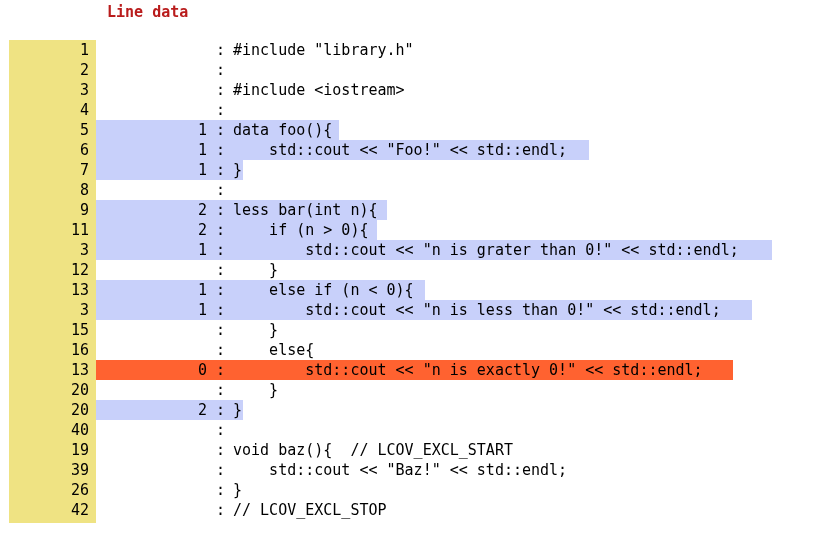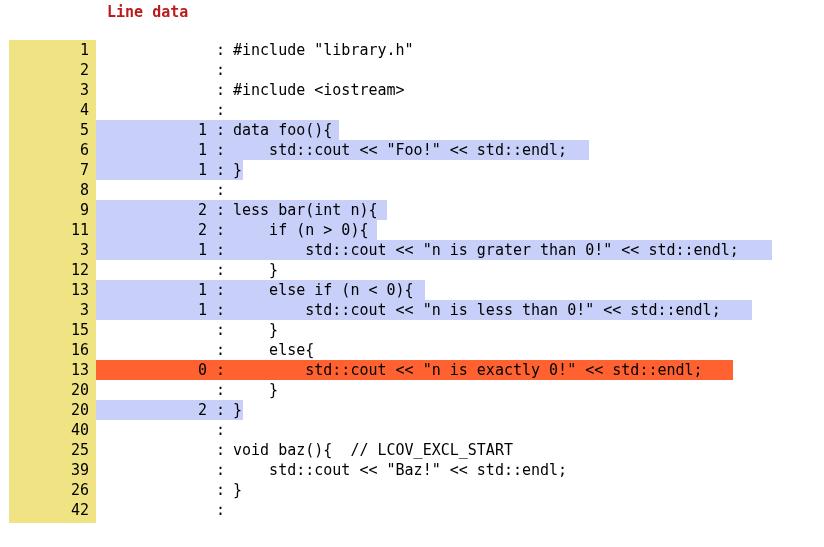--- a/index.html
+++ b/index.html
@@ -153,19 +153,19 @@
       <div class="row covered"><div class="hl" style="width: 675.72px;"></div><div class="lineno">3</div><div class="count">1</div><div class="sep">:</div><div class="code">        std::cout &lt;&lt; "n is grater than 0!" &lt;&lt; std::endl;</div></div>
       <div class="row neutral"><div class="hl" style="width: 185.1px;"></div><div class="lineno">12</div><div class="count"></div><div class="sep">:</div><div class="code">    }</div></div>
       <div class="row covered"><div class="hl" style="width: 329.4px;"></div><div class="lineno">13</div><div class="count">1</div><div class="sep">:</div><div class="code">    else if (n &lt; 0){</div></div>
       <div class="row covered"><div class="hl" style="width: 656.48px;"></div><div class="lineno">3</div><div class="count">1</div><div class="sep">:</div><div class="code">        std::cout &lt;&lt; "n is less than 0!" &lt;&lt; std::endl;</div></div>
       <div class="row neutral"><div class="hl" style="width: 185.1px;"></div><div class="lineno">15</div><div class="count"></div><div class="sep">:</div><div class="code">    }</div></div>
       <div class="row neutral"><div class="hl" style="width: 223.58px;"></div><div class="lineno">16</div><div class="count"></div><div class="sep">:</div><div class="code">    else{</div></div>
       <div class="row uncovered"><div class="hl" style="width: 637.24px;"></div><div class="lineno">13</div><div class="count">0</div><div class="sep">:</div><div class="code">        std::cout &lt;&lt; "n is exactly 0!" &lt;&lt; std::endl;</div></div>
       <div class="row neutral"><div class="hl" style="width: 185.1px;"></div><div class="lineno">20</div><div class="count"></div><div class="sep">:</div><div class="code">    }</div></div>
       <div class="row covered"><div class="hl" style="width: 146.62px;"></div><div class="lineno">20</div><div class="count">2</div><div class="sep">:</div><div class="code">}</div></div>
       <div class="row neutral"><div class="hl" style="width: 137px;"></div><div class="lineno">40</div><div class="count"></div><div class="sep">:</div><div class="code"></div></div>
-      <div class="row neutral"><div class="hl" style="width: 435.22px;"></div><div class="lineno">25</div><div class="count"></div><div class="sep">:</div><div class="code">void baz(){  // LCOV_EXCL_START</div></div>
+      <div class="row neutral"><div class="hl" style="width: 435.22px;"></div><div class="lineno">19</div><div class="count"></div><div class="sep">:</div><div class="code">void baz(){  // LCOV_EXCL_START</div></div>
       <div class="row neutral"><div class="hl" style="width: 492.94px;"></div><div class="lineno">39</div><div class="count"></div><div class="sep">:</div><div class="code">    std::cout &lt;&lt; "Baz!" &lt;&lt; std::endl;</div></div>
       <div class="row neutral"><div class="hl" style="width: 146.62px;"></div><div class="lineno">26</div><div class="count"></div><div class="sep">:</div><div class="code">}</div></div>
-      <div class="row neutral"><div class="hl" style="width: 300.54px;"></div><div class="lineno">42</div><div class="count"></div><div class="sep">:</div></div>
+      <div class="row neutral"><div class="hl" style="width: 300.54px;"></div><div class="lineno">42</div><div class="count"></div><div class="sep">:</div><div class="code">// LCOV_EXCL_STOP</div></div>
     </div>
 
 </div>
 
 </body></html>

